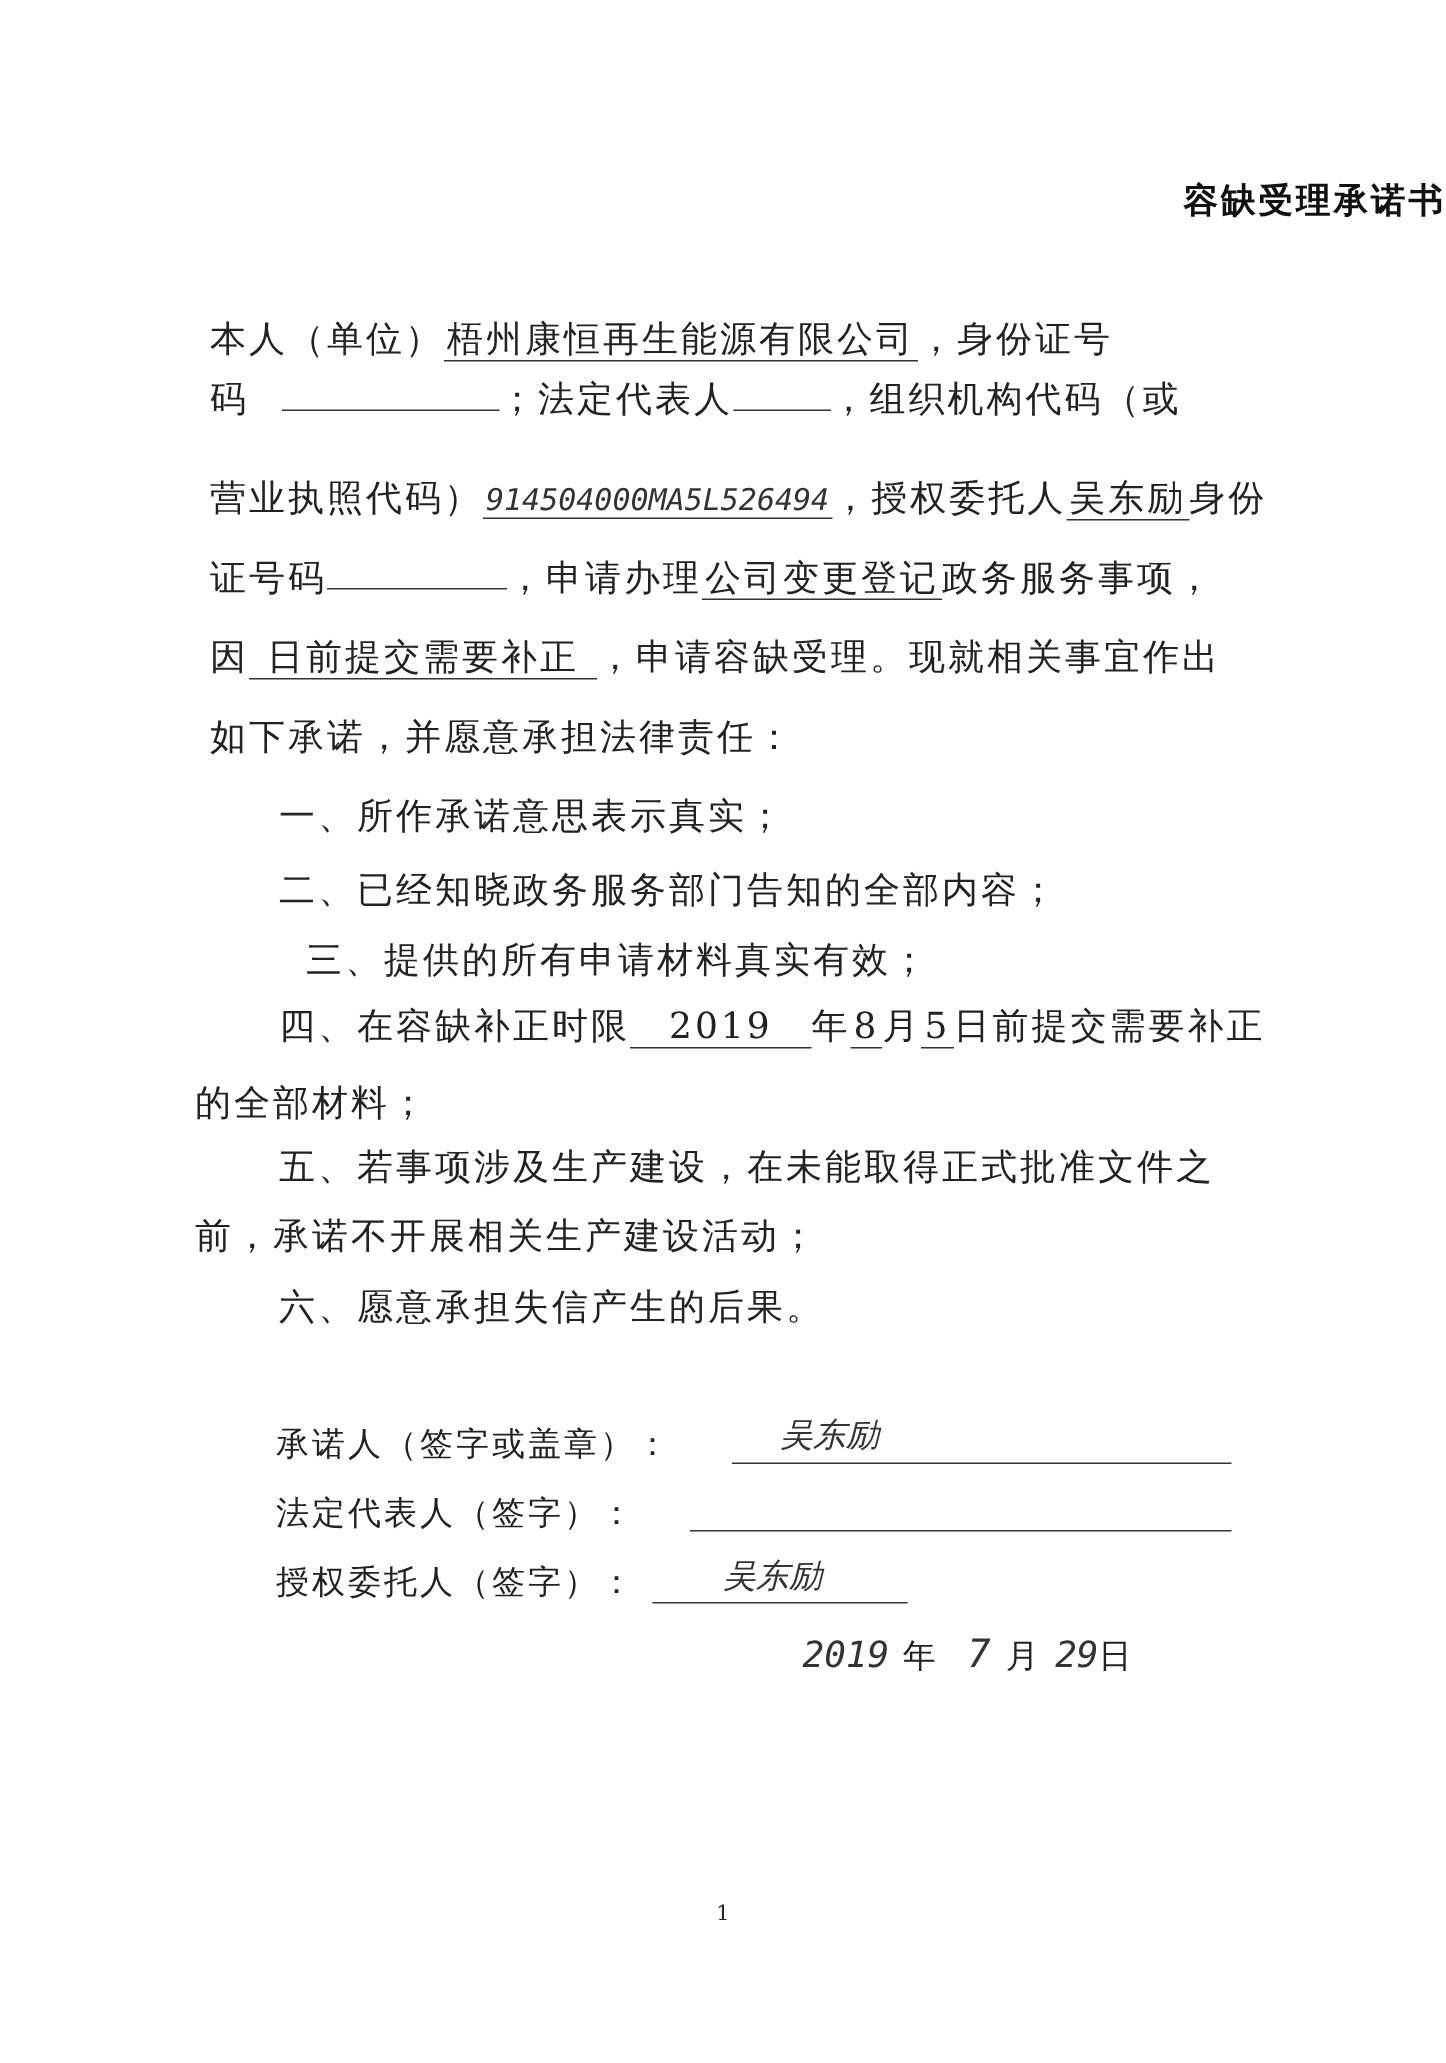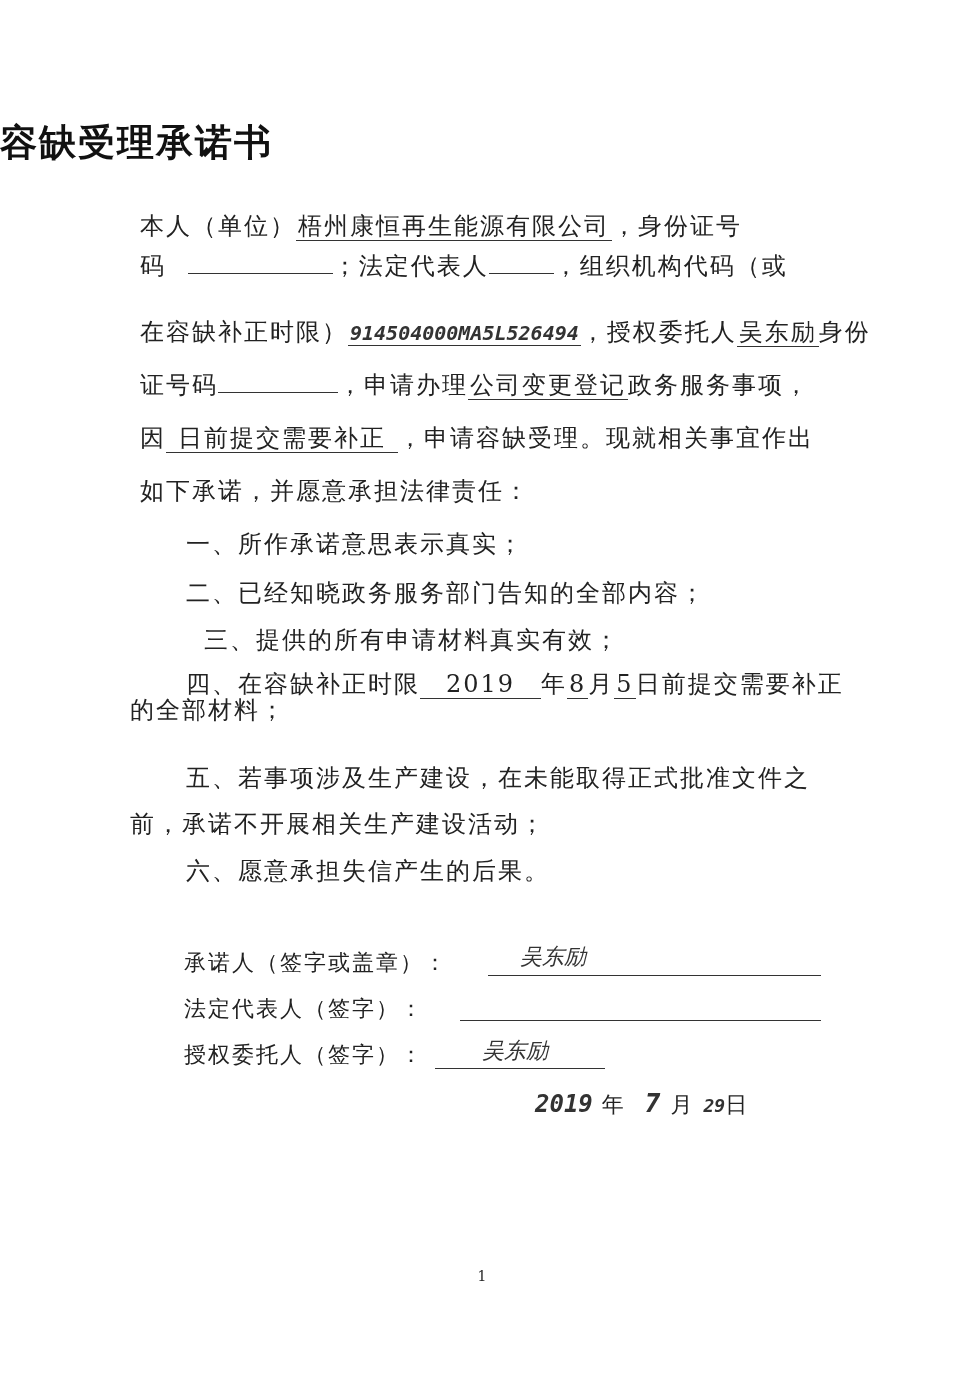--- a/index.html
+++ b/index.html
@@ -1,75 +1,75 @@
 <!DOCTYPE html>
 <html><head>
 <meta charset="utf-8">
 <style>
   html, body { margin:0; padding:0; }
   body { width:964px; height:1375px; background:#ffffff; position:relative; overflow:hidden;
          font-family:"DejaVu Serif","Liberation Serif",serif; color:#222; }
-  .title { position:absolute; top:118px; left:0; width:964px; text-align:left;
-           font-family:"DejaVu Sans","Liberation Sans",sans-serif; font-weight:bold; font-size:37px; letter-spacing:2px; color:#111; }
+  .title { position:absolute; top:118px; left:0; width:964px; text-align:right;
+           font-family:"DejaVu Sans","Liberation Sans",sans-serif; font-weight:bold; font-size:23px; letter-spacing:2px; color:#111; }
   .line { position:absolute; left:140px; font-size:24px; white-space:nowrap; letter-spacing:2px; }
   .u { border-bottom:1.5px solid #333; padding:0 2px; }
   .blank { display:inline-block; border-bottom:1.5px solid #333; height:20px; vertical-align:baseline; }
-  .hand { font-family:"DejaVu Sans Mono","Liberation Mono",monospace; font-style:italic; font-size:20px; color:#333; letter-spacing:0;font-weight:bold; }
+  .hand { font-family:"DejaVu Sans Mono","Liberation Mono",monospace; font-style:italic; font-size:20px; color:#333; letter-spacing:0; }
   .sig { position:absolute; font-size:22px; letter-spacing:2px; white-space:nowrap; }
   .sigline { position:absolute; border-bottom:1.5px solid #333; height:0; }
   .sigtext { position:absolute; font-family:"DejaVu Sans Mono",monospace; font-style:italic; font-size:22px; color:#333; }
   .pagenum { position:absolute; top:1268px; left:0; width:964px; text-align:center; font-size:14px; }
 </style>
 </head>
 <body>
 
 <div class="title">容缺受理承诺书</div>
 
 <div class="line" style="top:210px">
   <span>本人（单位）</span><span class="u">梧州康恒再生能源有限公司</span><span>，身份证号</span>
 </div>
 <div class="line" style="top:250px">
   <span>码</span>
   <span class="blank" style="width:145px;margin-left:12px"></span><span>；法定代表人</span><span class="blank" style="width:65px"></span><span>，组织机构代码（或</span>
 </div>
 <div class="line" style="top:316px">
-  <span>在容缺补正时限）</span><span class="u hand">914504000MA5L526494</span><span>，授权委托人</span><span class="u">吴东励</span><span>身份</span>
+  <span>营业执照代码）</span><span class="u hand">914504000MA5L526494</span><span>，授权委托人</span><span class="u">吴东励</span><span>身份</span>
 </div>
 <div class="line" style="top:369px">
   <span>证号码</span><span class="blank" style="width:120px"></span><span>，申请办理</span><span class="u">公司变更登记</span><span>政务服务事项，</span>
 </div>
 <div class="line" style="top:422px">
   <span>因</span><span class="u" style="padding:0 12px">日前提交需要补正</span><span>，申请容缺受理。现就相关事宜作出</span>
 </div>
 <div class="line" style="top:475px">如下承诺，并愿意承担法律责任：</div>
 
 <div class="line" style="top:528px;left:186px">一、所作承诺意思表示真实；</div>
 <div class="line" style="top:577px;left:186px">二、已经知晓政务服务部门告知的全部内容；</div>
 <div class="line" style="top:624px;left:204px">三、提供的所有申请材料真实有效；</div>
 
 <div class="line" style="top:668px;left:186px">
   <span>四、在容缺补正时限</span><span class="u" style="padding:0 26px">2019</span><span>年</span><span class="u">8</span><span>月</span><span class="u">5</span><span>日前提交需要补正</span>
 </div>
-<div class="line" style="top:694px;left:130px">的全部材料；</div>
+<div class="line" style="top:719px;left:130px">的全部材料；</div>
 
 <div class="line" style="top:762px;left:186px">五、若事项涉及生产建设，在未能取得正式批准文件之</div>
 <div class="line" style="top:808px;left:130px">前，承诺不开展相关生产建设活动；</div>
 <div class="line" style="top:855px;left:186px">六、愿意承担失信产生的后果。</div>
 
 <div class="sig" style="top:948px;left:184px">承诺人（签字或盖章）：</div>
 <div class="sigline" style="top:975px;left:488px;width:333px"></div>
 <div class="sigtext" style="top:942px;left:520px">吴东励</div>
 
 <div class="sig" style="top:994px;left:184px">法定代表人（签字）：</div>
 <div class="sigline" style="top:1020px;left:460px;width:361px"></div>
 
 <div class="sig" style="top:1040px;left:184px">授权委托人（签字）：</div>
 <div class="sigline" style="top:1068px;left:435px;width:170px"></div>
 <div class="sigtext" style="top:1036px;left:482px">吴东励</div>
 
 <div class="sig" style="top:1088px;left:535px">
   <span class="hand" style="font-size:24px">2019</span>
   <span>年</span>
   <span class="hand" style="font-size:26px;margin:0 10px">7</span><span>月</span>
-  <span class="hand" style="font-size:18px">29</span><span>日</span>
+  <span class="hand" style="font-size:24px">29</span><span>日</span>
 </div>
 
 <div class="pagenum">1</div>
 
 </body></html>

